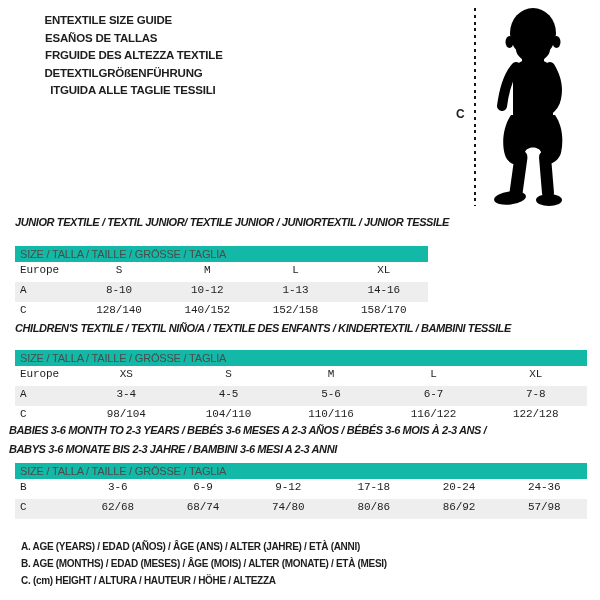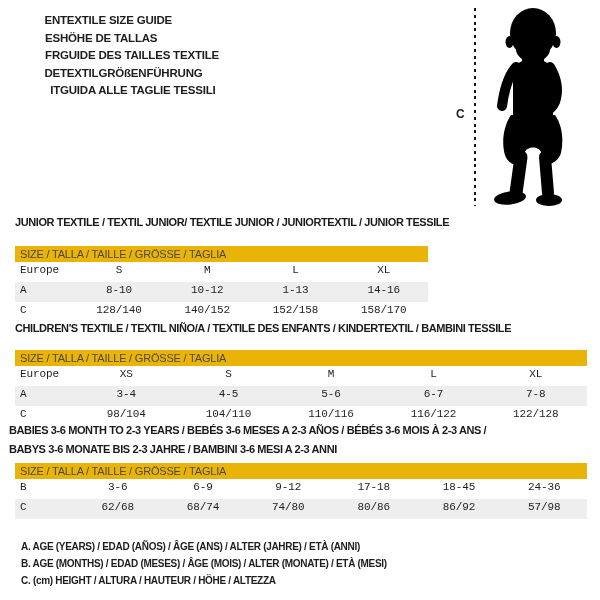--- a/index.html
+++ b/index.html
@@ -17,26 +17,26 @@
 
   
   .height-line{
     left:474px;top:8px;width:2px;height:198px;
     background:repeating-linear-gradient(to bottom,#151515 0px,#151515 3px,transparent 3px,transparent 6.8px);
   }
   .height-label{left:456px;top:107px;font-weight:bold;font-size:12px;}
   .toddler{left:479px;top:5px;}
 
   
-  .tbl-title{font-weight:bold;font-size:11px;letter-spacing:-0.4px;line-height:18.5px;color:#1a1a1a;}
+  .tbl-title{font-weight:bold;font-size:11px;letter-spacing:-0.4px;line-height:18.5px;color:#1a1a1a;font-style:italic;}
 
   
   .tbl{font-size:11px;letter-spacing:-0.1px;}
   .bar{
-    height:16px;line-height:16px;background:#eab308;color:#4b4b4b;
+    height:16px;line-height:16px;background:#14b8a6;color:#4b4b4b;
     padding-left:5px;letter-spacing:-0.2px;
   }
   .trow{display:flex;height:20px;line-height:16px;font-family:Liberation Mono, monospace;}
   .trow .lab{width:60px;padding-left:5px;box-sizing:border-box;}
   .trow .c{flex:1;text-align:center;}
   .alt{background:#eeeeee;}
   #t1{left:15px;top:246px;width:413px;}
   #t1-title{left:15px;top:213px;}
   #t2-title{left:15px;top:319px;}
   #t2{left:15px;top:350px;width:572px;}
@@ -49,25 +49,25 @@
 </head>
 <body>
 
 <div class="abs lang-block">
   <div class="lang-row">
     <span class="lang-code">EN</span>
     <span>TEXTILE SIZE GUIDE</span>
   </div>
   <div class="lang-row">
     <span class="lang-code">ES</span>
-    <span>HÖHE DE TALLAS</span>
+    <span>AÑOS DE TALLAS</span>
   </div>
   <div class="lang-row">
     <span class="lang-code">FR</span>
-    <span>GUIDE DES TAILLES TEXTILE</span>
+    <span>GUIDE DES ALTEZZA TEXTILE</span>
   </div>
   <div class="lang-row">
     <span class="lang-code">DE</span>
     <span>TEXTILGRÖßENFÜHRUNG</span>
   </div>
   <div class="lang-row">
     <span class="lang-code">IT</span>
     <span>GUIDA ALLE TAGLIE TESSILI</span>
   </div>
 </div>
@@ -160,21 +160,21 @@
   <div>BABYS 3-6 MONATE BIS 2-3 JAHRE / BAMBINI 3-6 MESI A 2-3 ANNI</div>
 </div>
 <div id="t3" class="abs tbl">
   <div class="bar">SIZE / TALLA / TAILLE / GRÖSSE / TAGLIA</div>
   <div class="trow">
     <div class="lab">B</div>
     <div class="c">3-6</div>
     <div class="c">6-9</div>
     <div class="c">9-12</div>
     <div class="c">17-18</div>
-    <div class="c">18-45</div>
+    <div class="c">20-24</div>
     <div class="c">24-36</div>
   </div>
   <div class="trow alt">
     <div class="lab">C</div>
     <div class="c">62/68</div>
     <div class="c">68/74</div>
     <div class="c">74/80</div>
     <div class="c">80/86</div>
     <div class="c">86/92</div>
     <div class="c">57/98</div>

